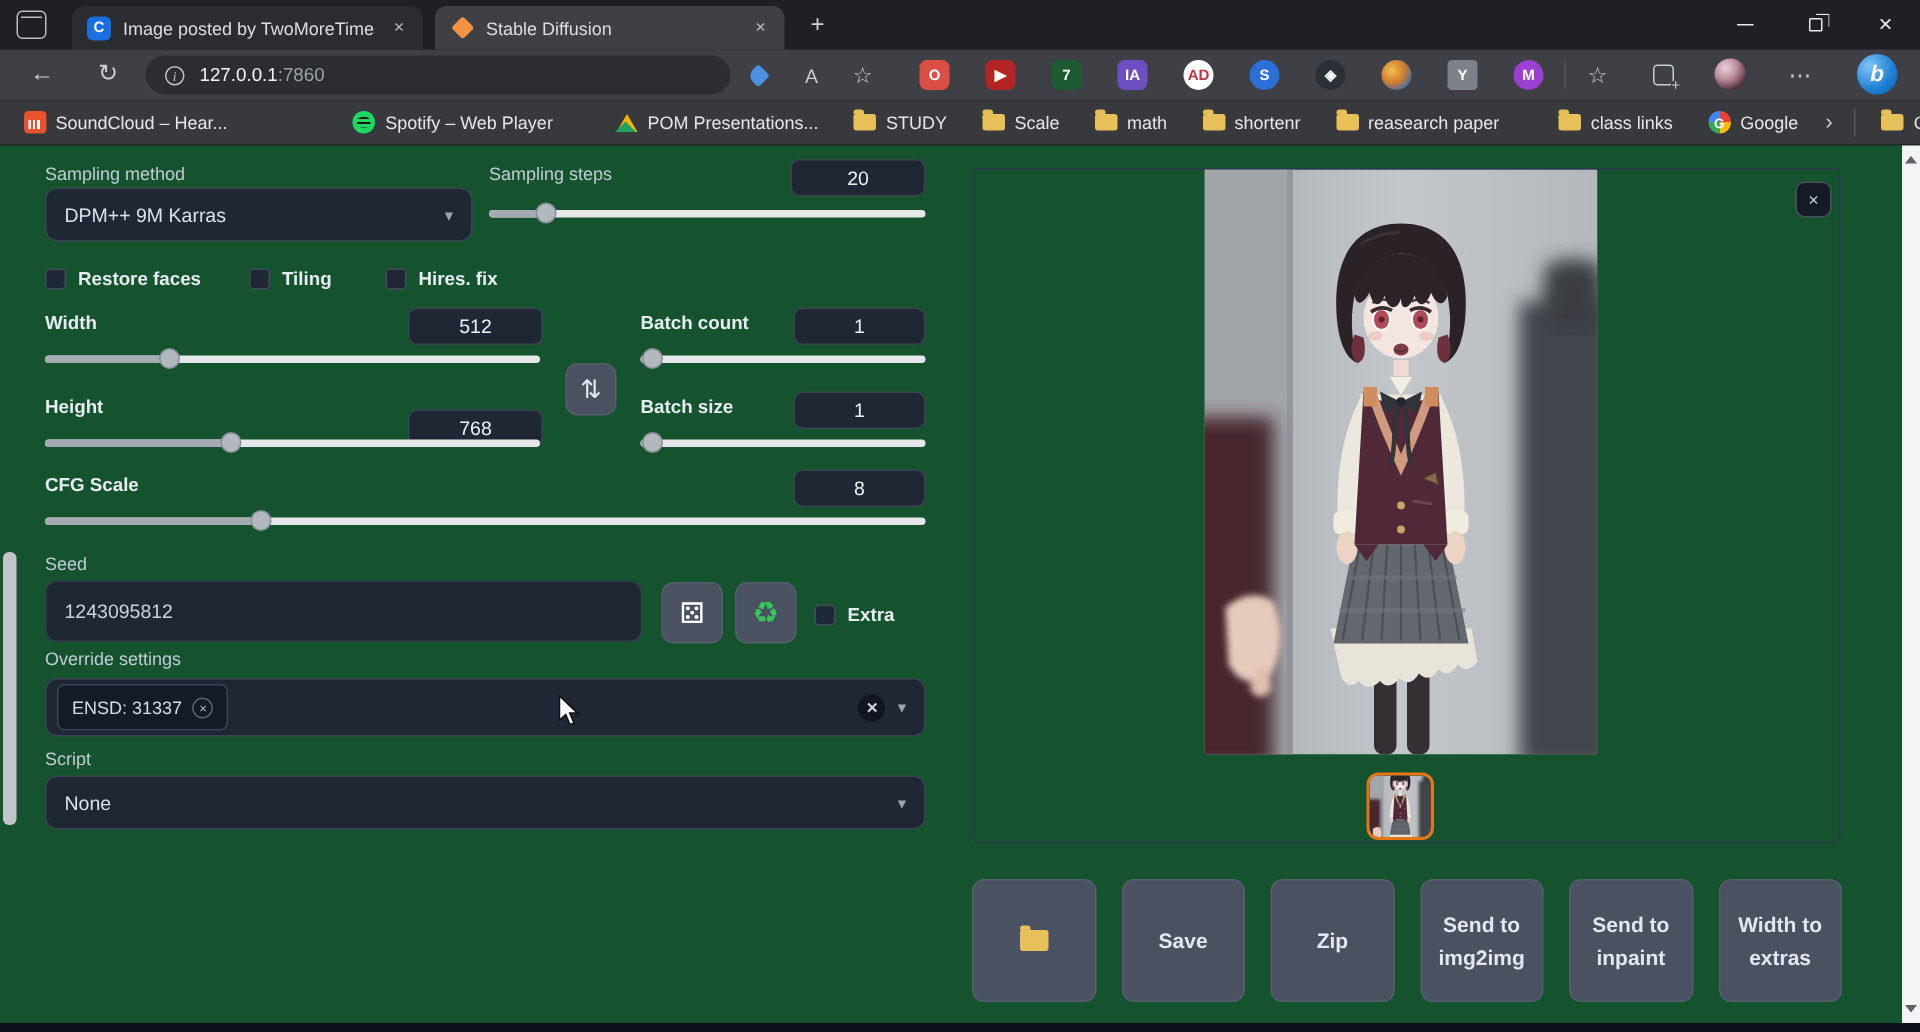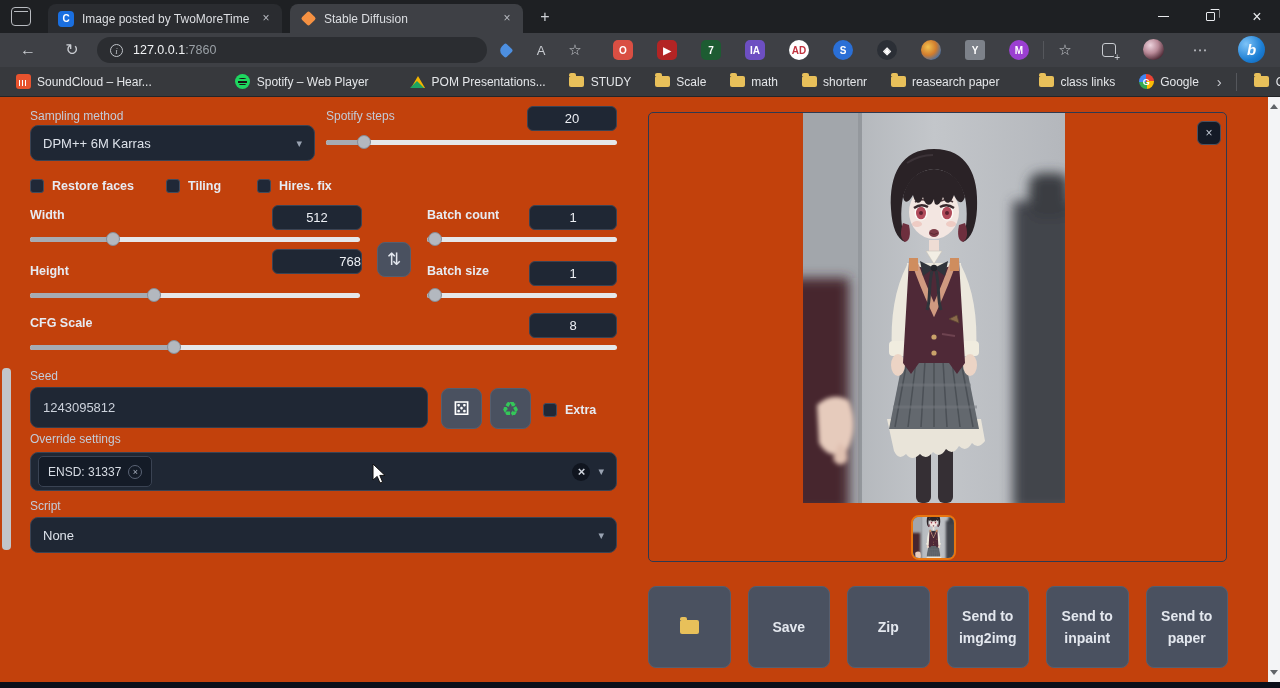--- a/index.html
+++ b/index.html
@@ -45,21 +45,21 @@
   .sc-icon { width:15px; height:15px; background:#e8532e; border-radius:3px; color:#fff; font-size:8px; display:flex; align-items:flex-end; justify-content:center; }
   .sc-icon i { display:block; width:9px; height:6px; margin-bottom:3px; background:repeating-linear-gradient(90deg,#fff 0 1.5px,transparent 1.5px 3px); }
   .spotify-icon { width:15px; height:15px; border-radius:50%; background:#1ed760; position:relative; }
   .spotify-icon::after { content:""; position:absolute; left:3px; top:4px; width:9px; height:7px; background:repeating-linear-gradient(180deg,#191414 0 1.4px,transparent 1.4px 3.2px); border-radius:40%; }
   .drive-icon { width:0; height:0; border-left:7.5px solid transparent; border-right:7.5px solid transparent; border-bottom:12px solid #f4b400; position:relative; }
   .drive-icon::after { content:""; position:absolute; left:-7.5px; top:5px; width:0; height:0; border-left:7.5px solid transparent; border-right:7.5px solid transparent; border-bottom:7px solid #1da462; }
   .g-icon { width:15px; height:15px; border-radius:50%; background:conic-gradient(#ea4335 0 25%, #fbbc05 25% 50%, #34a853 50% 75%, #4285f4 75% 100%); color:#fff; font-size:9px; font-weight:bold; display:flex; align-items:center; justify-content:center; }
   .bm-right { margin-left:auto; display:flex; align-items:center; }
 
   
-  .page { position:absolute; left:0; top:97px; width:1280px; height:585px; background:#c2410c; }
+  .page { position:absolute; left:0; top:97px; width:1280px; height:585px; background:#14532d; }
   .lbl { position:absolute; font-size:12px; color:#c3cbd8; }
   .cblbl { font-size:12.5px; color:#e7ebf2; font-weight:bold; }
   .numbox { position:absolute; width:90px; height:25px; background:#1f2734; border:1px solid #3a4353; border-radius:6px; color:#edf0f5; font-size:13px; text-align:center; line-height:23px; }
   .selectbox { position:absolute; background:#1f2734; border:1px solid #3a4353; border-radius:8px; color:#dde2ea; font-size:13px; display:flex; align-items:center; padding:0 12px; }
   .selectbox .caret { margin-left:auto; color:#9aa3b2; font-size:11px; }
   .slider { position:absolute; height:14px; }
   .slider .track { position:absolute; left:0; right:0; top:5px; height:5px; background:#e5e7ea; border-radius:3px; }
   .slider .fill { position:absolute; left:0; top:0; bottom:0; background:#a6abb3; border-radius:3px; }
   .slider .thumb { position:absolute; top:0; width:14px; height:14px; border-radius:50%; background:#b3b8bf; border:1px solid #878d97; transform:translateX(-50%); }
   .checkbox { position:absolute; width:14px; height:14px; background:#202837; border:1.5px solid #414b5c; border-radius:3px; }
@@ -223,25 +223,25 @@
         </span>
       <span>Other favorites</span>
     </div>
   </div>
 </div>
 
 <div class="page">
 
   <div class="lbl" style="left:30px; top:12px;">Sampling method</div>
   <div class="selectbox" style="left:30px; top:28px; width:285px; height:36px;">
-    <span>DPM++ 6M Karras</span>
+    <span>DPM++ 9M Karras</span>
     <span class="caret">▾</span>
   </div>
 
-  <div class="lbl" style="left:326px; top:12px;">Spotify steps</div>
+  <div class="lbl" style="left:326px; top:12px;">Sampling steps</div>
   <div class="numbox" style="left:527px; top:9px;">20</div>
   <div class="slider" style="left:326px; top:38px; width:291px;">
     <div class="track">
         <div class="fill" style="width:13%"></div>
       </div>
     <div class="thumb" style="left:13%"></div>
   </div>
 
   <div class="checkbox" style="left:30px; top:82px;"></div>
   <div class="lbl cblbl" style="left:52px; top:82px;">Restore faces</div>
@@ -266,21 +266,21 @@
         <div class="fill" style="width:3%"></div>
       </div>
     <div class="thumb" style="left:4%"></div>
   </div>
 
   <div class="graybtn" style="left:377px; top:145px; width:34px; height:35px; font-size:17px;">
     <span>⇅</span>
   </div>
 
   <div class="lbl cblbl" style="left:30px; top:167px;">Height</div>
-  <div class="numbox" style="left:272px; top:152px;text-align:right;">768</div>
+  <div class="numbox" style="left:272px; top:176px;">768</div>
   <div class="slider" style="left:30px; top:191px; width:330px;">
     <div class="track">
         <div class="fill" style="width:37.5%"></div>
       </div>
     <div class="thumb" style="left:37.5%"></div>
   </div>
 
   <div class="lbl cblbl" style="left:427px; top:167px;">Batch size</div>
   <div class="numbox" style="left:529px; top:164px; width:88px;">1</div>
   <div class="slider" style="left:427px; top:191px; width:190px;">
@@ -342,21 +342,21 @@
   </div>
 
   <div class="abs" style="left:648px; top:489px; width:580px; height:82px; display:flex; gap:17px;">
     <div class="outbtn">
       <span class="folder-icon" style="width:19px; height:14px;"></span>
     </div>
     <div class="outbtn">Save</div>
     <div class="outbtn">Zip</div>
     <div class="outbtn">Send to img2img</div>
     <div class="outbtn">Send to inpaint</div>
-    <div class="outbtn">Send to paper</div>
+    <div class="outbtn">Width to extras</div>
   </div>
 
   <div class="scrollbar">
     <div class="sb-arrow sb-up" style="top:3px;">
         <i></i>
       </div>
     <div class="sb-arrow sb-down" style="bottom:3px;">
         <i></i>
       </div>
   </div>

